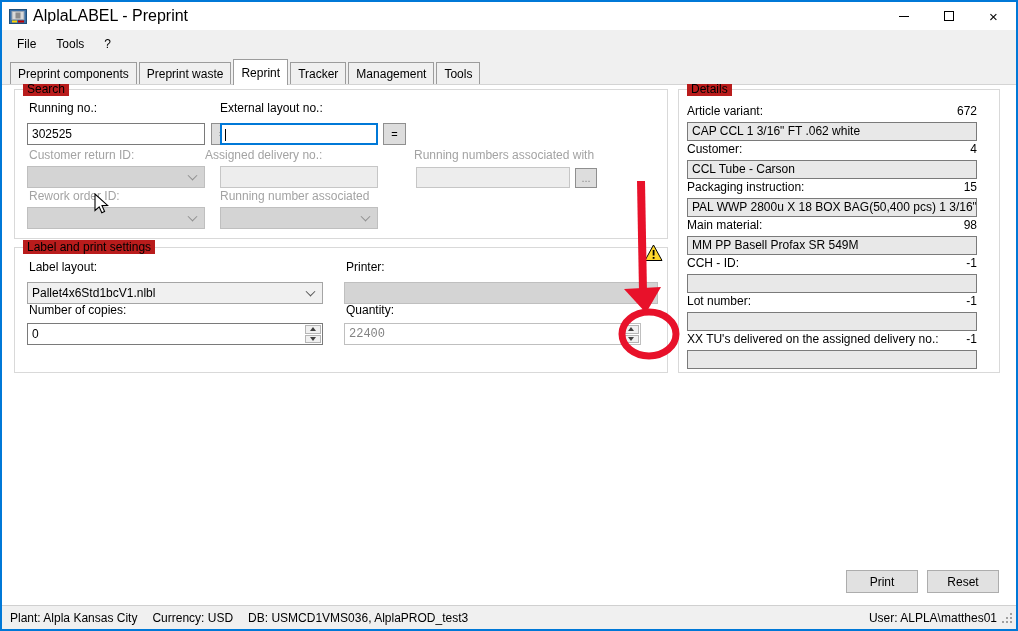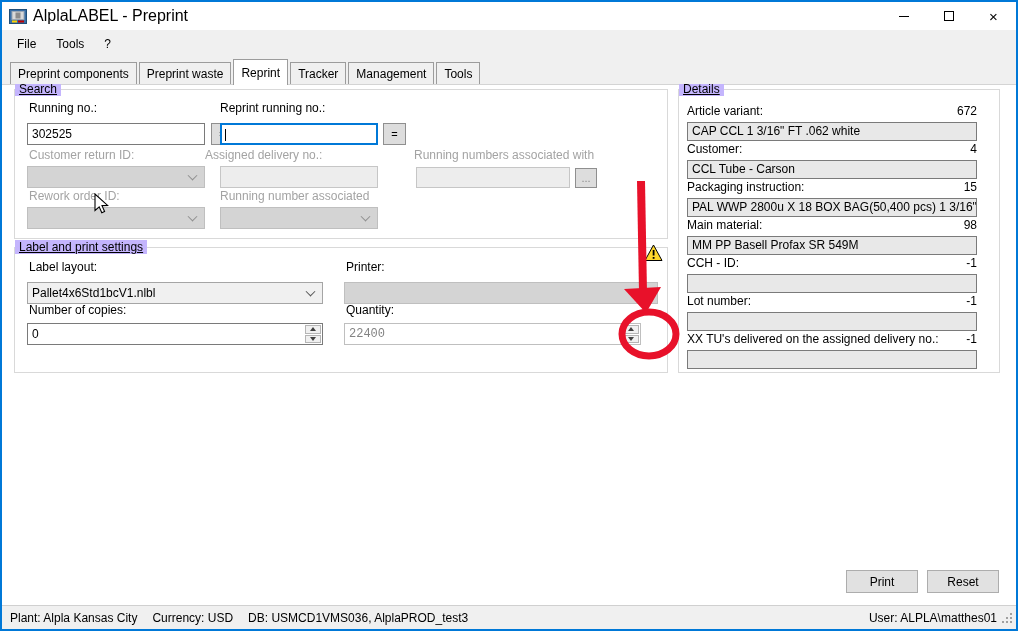--- a/index.html
+++ b/index.html
@@ -37,21 +37,21 @@
     border:1px solid #9c9c9c; border-bottom:none; margin-right:2px;
     white-space:nowrap;
   }
   .tab.active {
     height:26px; padding-top:6px; background:#fff;
     margin-bottom:-1px; position:relative; z-index:3;
   }
   
   .content { flex:1 1 auto; background:#fff; border-top:1px solid #d4d4d4; position:relative; z-index:1; }
   .groupbox { position:absolute; border:1px solid #d9d9d9; }
-  .legend { position:absolute; top:-8px; left:0; background:#c4b5fd; padding:0 4px; line-height:14px;text-decoration:underline; }
+  .legend { position:absolute; top:-8px; left:8px; background:#b91c1c; padding:0 4px; line-height:14px; }
   .lbl { position:absolute; white-space:nowrap; }
   .lbl-dis { color:#a3a3a3; }
   
   .tb { position:absolute; background:#fff; border:1px solid #7a7a7a; padding:3px 4px; line-height:14px; overflow:hidden; white-space:nowrap; }
   .tb-focus { border:1px solid #0078d7; box-shadow: inset 0 0 0 1px #0078d7; }
   .tb-dis { background:#ededed; border-color:#c6c6c6; }
   .caret { display:inline-block; width:1px; height:12px; background:#000; vertical-align:middle; }
   .combo { position:absolute; border:1px solid #a5a5a5; padding:3px 20px 9px 4px; line-height:14px; white-space:nowrap; overflow:hidden; }
   .combo-en { background:#f0f0f0; color:#000; }
   .combo-dis { background:#d4d4d4; border-color:#bfbfbf; }
@@ -126,21 +126,21 @@
 
   <div class="content">
 
     <div class="groupbox" style="left:12px; top:4px; width:654px; height:150px;">
       <span class="legend">Search</span>
 
       <span class="lbl" style="left:14px; top:11px;">Running no.:</span>
       <div class="tb" style="left:12px; top:33px; width:178px; height:22px;">302525</div>
       <div class="sqbtn" style="left:196px; top:33px; width:23px; height:22px;">=</div>
 
-      <span class="lbl" style="left:205px; top:11px;">Reprint running no.:</span>
+      <span class="lbl" style="left:205px; top:11px;">External layout no.:</span>
       <div class="tb tb-focus" style="left:205px; top:33px; width:158px; height:22px;"><span class="caret"></span></div>
       <div class="sqbtn" style="left:368px; top:33px; width:23px; height:22px;">=</div>
 
       <span class="lbl lbl-dis" style="left:14px; top:58px;">Customer return ID:</span>
       <div class="combo combo-dis" style="left:12px; top:76px; width:178px; height:22px;">
           <span class="chev"></span>
         </div>
 
       <span class="lbl lbl-dis" style="left:190px; top:58px;">Assigned delivery no.:</span>
       <div class="tb tb-dis" style="left:205px; top:76px; width:158px; height:22px;"></div>

